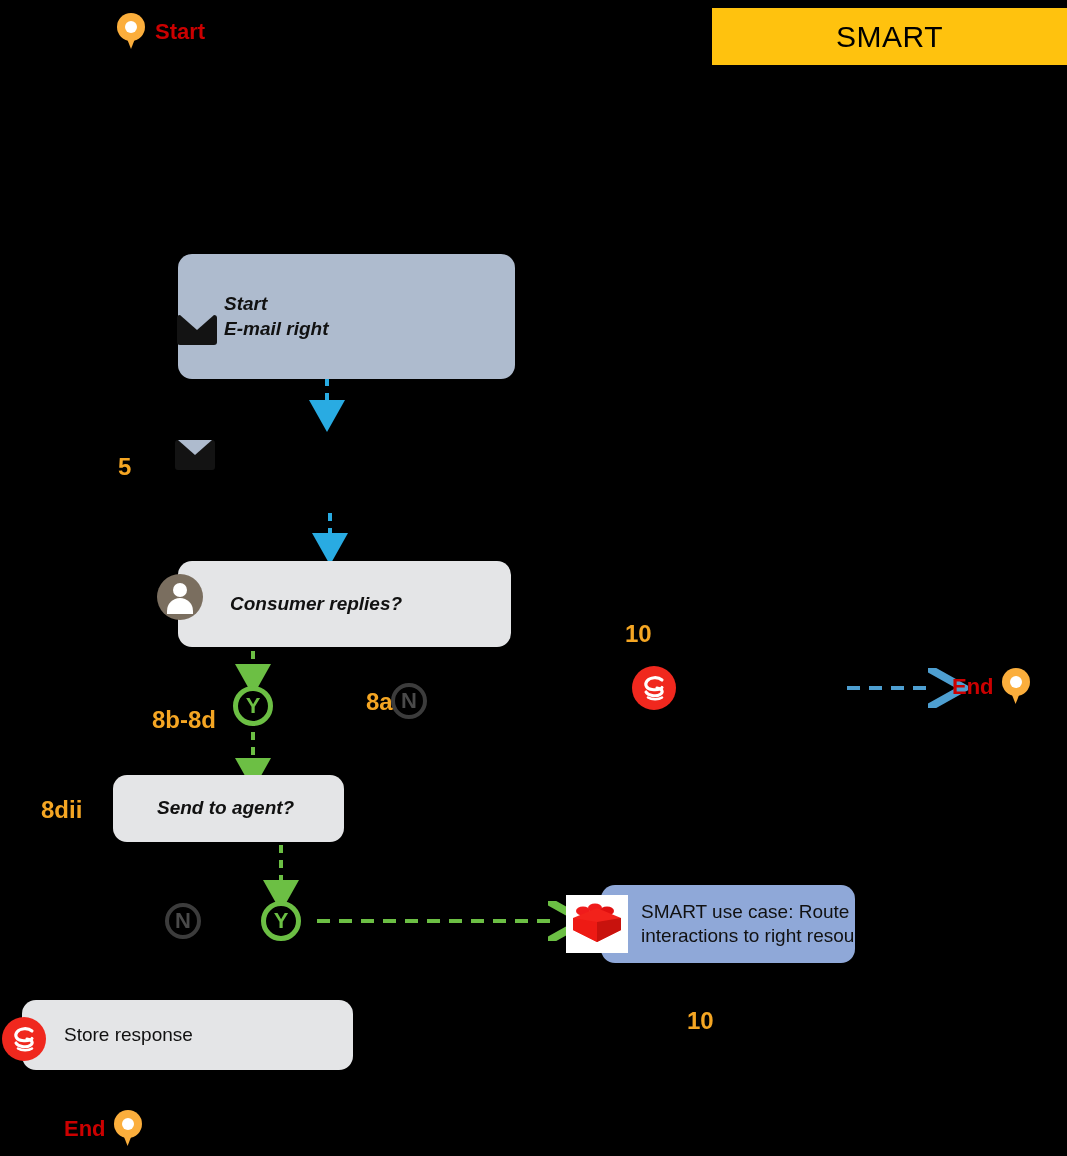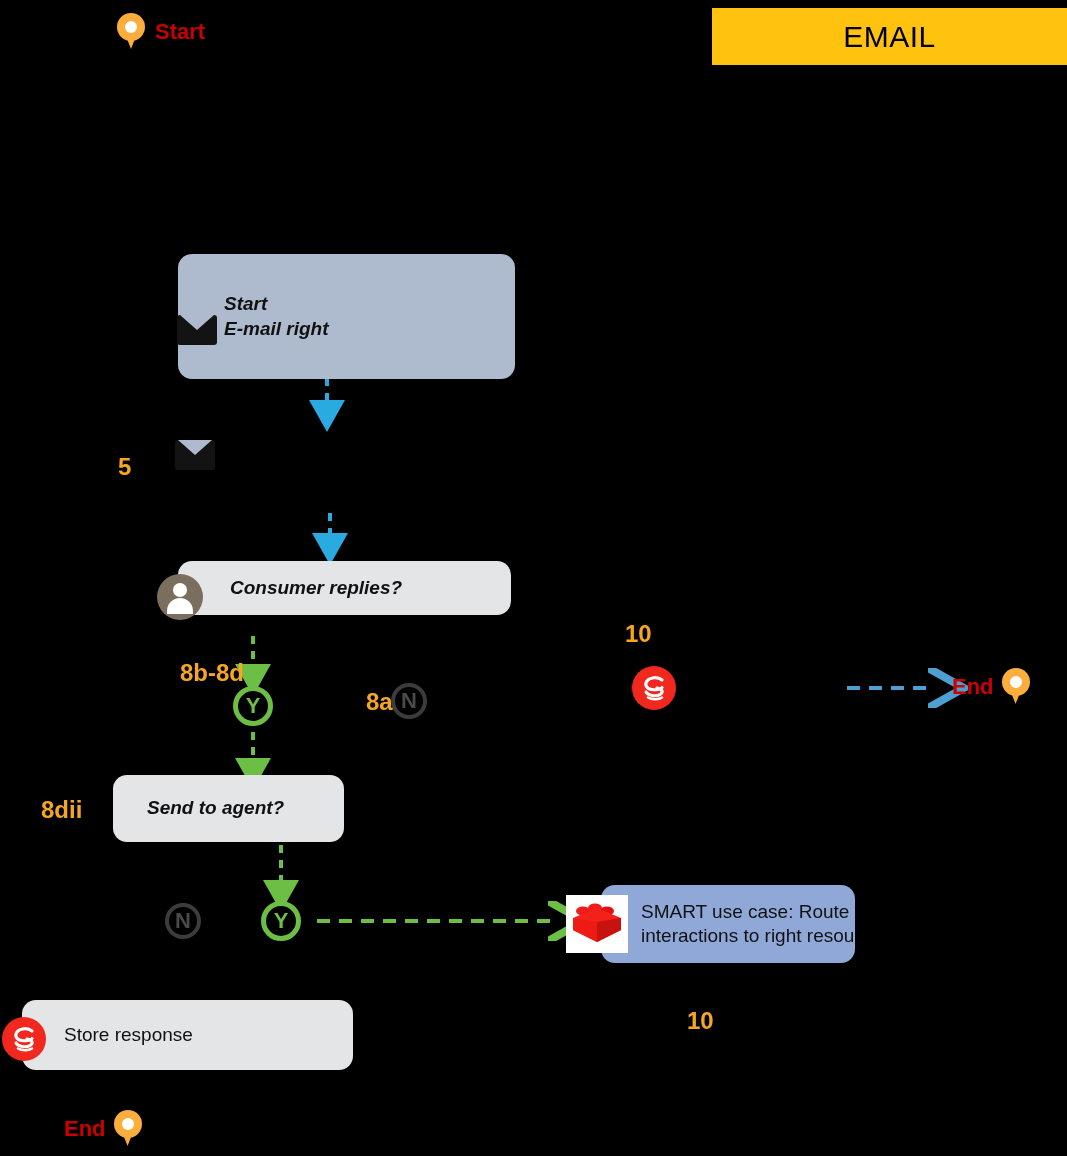--- a/index.html
+++ b/index.html
@@ -142,21 +142,21 @@
     <line x1="253" y1="732" x2="253" y2="770" stroke="#6CBF44" stroke-width="4" stroke-dasharray="8,7" marker-end="url(#arrG)"></line>
 
     <line x1="281" y1="845" x2="281" y2="892" stroke="#6CBF44" stroke-width="4" stroke-dasharray="8,7" marker-end="url(#arrG)"></line>
 
     <line x1="317" y1="921" x2="552" y2="921" stroke="#6CBF44" stroke-width="4" stroke-dasharray="13,9" marker-end="url(#arrGO)"></line>
 
     <line x1="847" y1="688" x2="932" y2="688" stroke="#4E9FD1" stroke-width="4" stroke-dasharray="13,9" marker-end="url(#arrBO)"></line>
   </svg>
 
   <div class="abs banner">
-    <span>EMAIL</span>
+    <span>SMART</span>
   </div>
 
   <div class="abs" style="left:117px;top:13px;display:flex;align-items:center;gap:10px;">
     <div class="pin">
       <div class="head"></div>
         <div class="tail"></div>
         <div class="dot"></div>
     </div>
     <span class="terminal-label">Start</span>
   </div>
@@ -177,42 +177,42 @@
 
   <div class="icon-slot" style="left:175px;top:440px;">
     <div class="env">
         <div class="body"></div>
         <div class="flapA"></div>
         <div class="flapB"></div>
       </div>
   </div>
   <div class="step" style="left:118px;top:453px;">5</div>
 
-  <div class="box bg-gray rnd" style="left:178px;top:561px;width:333px;height:54px;">
+  <div class="box bg-gray rnd" style="left:178px;top:561px;width:333px;height:86px;">
     <div class="txt ital" style="padding-left:52px;">Consumer replies?</div>
   </div>
   <div class="icon-slot" style="left:157px;top:574px;">
     <div class="avatar">
         <div class="head"></div>
         <div class="body"></div>
       </div>
   </div>
 
   <div class="marker mk-y" style="left:233px;top:686px;">
     <span>Y</span>
   </div>
-  <div class="step" style="left:152px;top:659px;margin-left:28px;">8b-8d</div>
+  <div class="step" style="left:152px;top:706px;">8b-8d</div>
 
   <div class="marker mk-n" style="left:391px;top:683px;">
     <span>N</span>
   </div>
   <div class="step" style="left:366px;top:688px;">8a</div>
 
   <div class="box bg-gray rnd" style="left:113px;top:775px;width:231px;height:67px;">
-    <div class="txt ital" style="padding-left:18px;margin-left:16px;">Send to agent?</div>
+    <div class="txt ital" style="padding-left:44px;">Send to agent?</div>
   </div>
   <div class="step" style="left:41px;top:796px;">8dii</div>
 
   <div class="marker mk-n" style="left:165px;top:903px;">
     <span>N</span>
   </div>
   <div class="marker mk-y" style="left:261px;top:901px;">
     <span>Y</span>
   </div>
 

